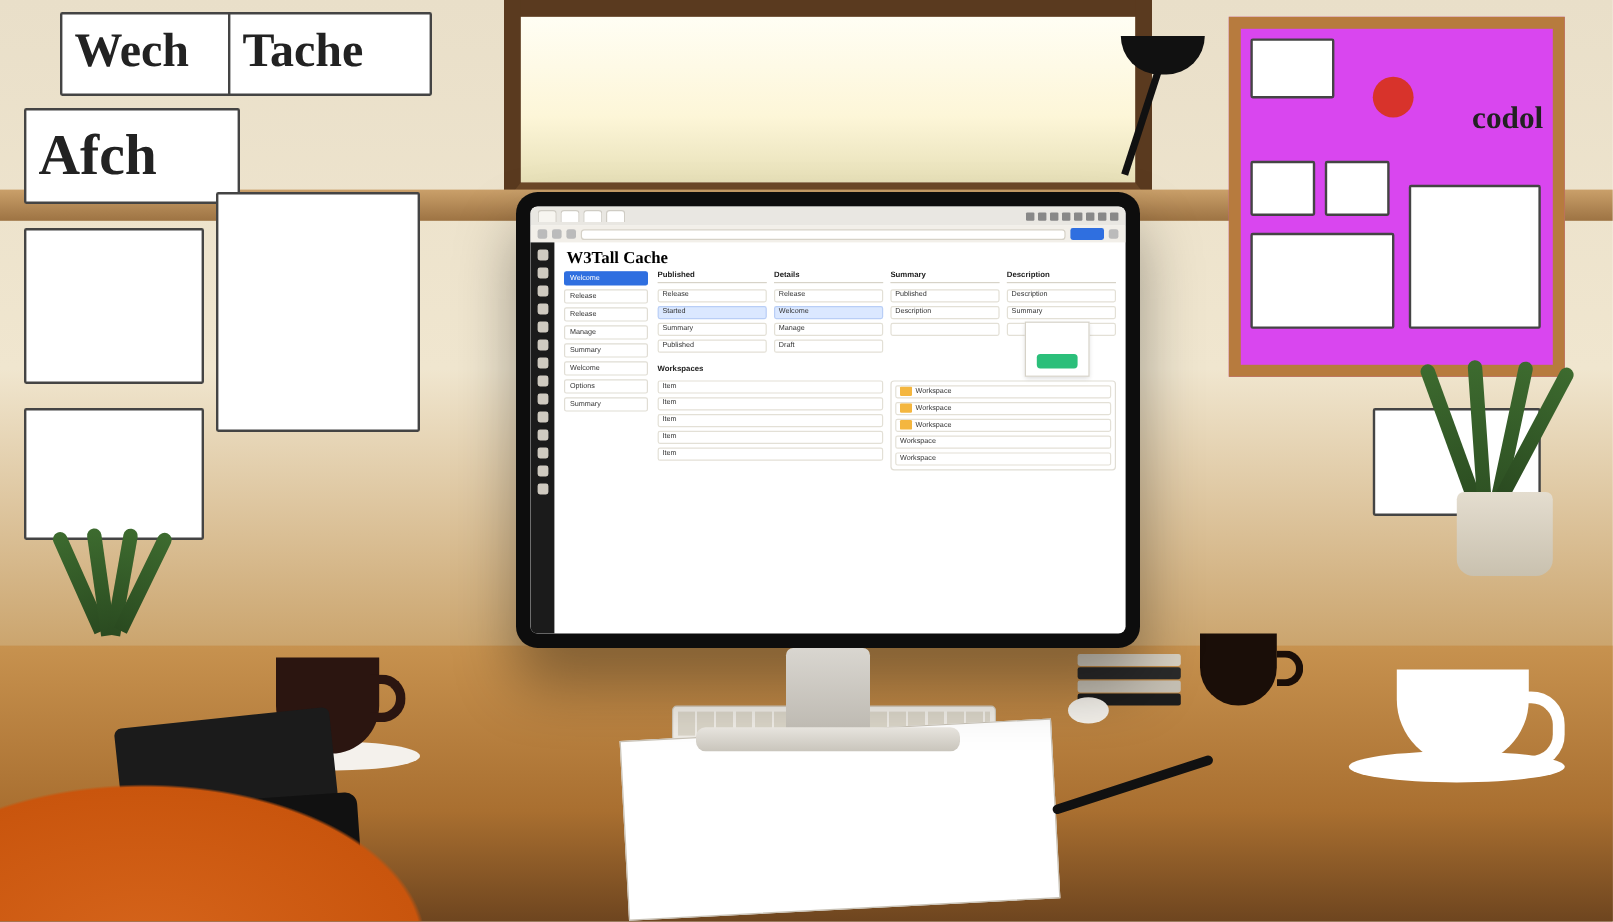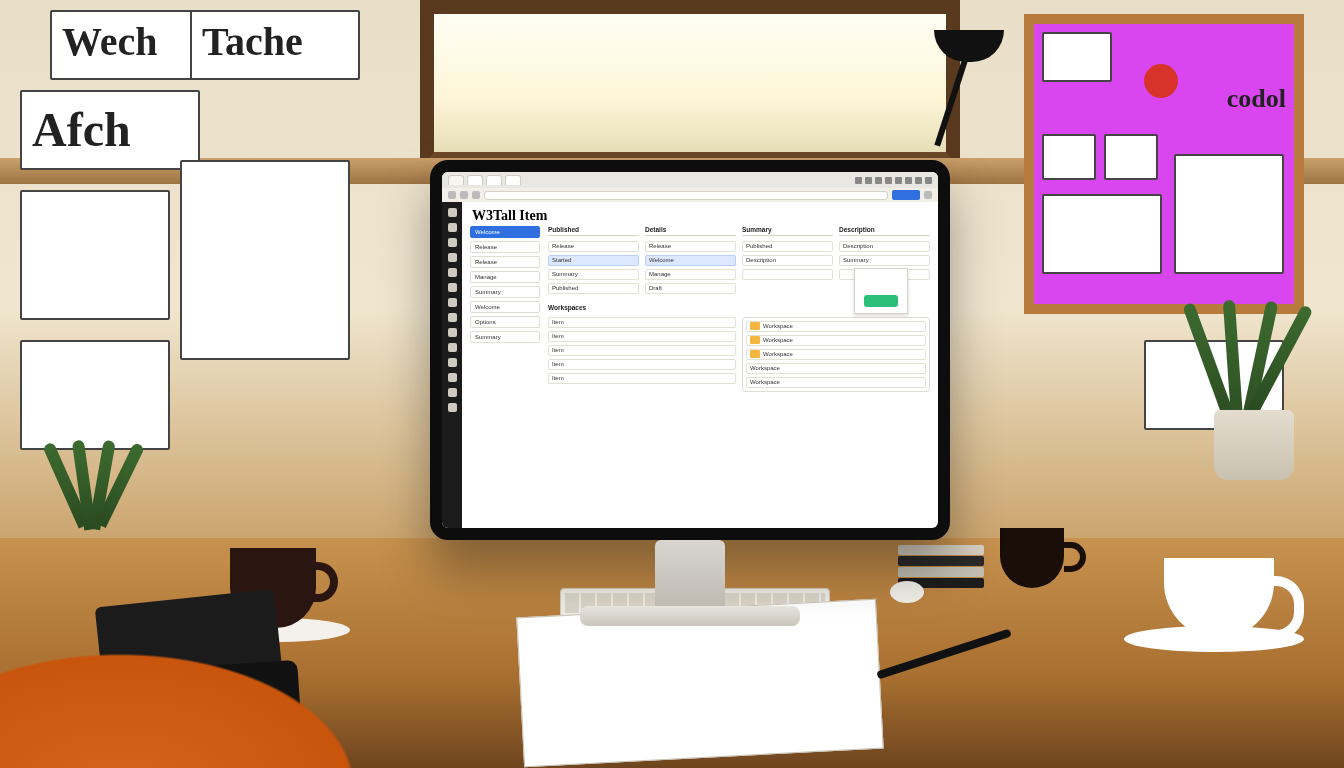--- a/index.html
+++ b/index.html
@@ -228,21 +228,21 @@
         <span></span>
         <span></span>
         <span></span>
         <span></span>
         <span></span>
         <span></span>
         <span></span>
       </div>
 
       <div class="content">
-        <div class="apptitle">W3Tall Item</div>
+        <div class="apptitle">W3Tall Cache</div>
 
         <div class="panels">
 
           <div class="side">
             <div class="item active">Welcome</div>
             <div class="item">Release</div>
             <div class="item">Release</div>
             <div class="item">Manage</div>
             <div class="item">Summary</div>
             <div class="item">Welcome</div>

